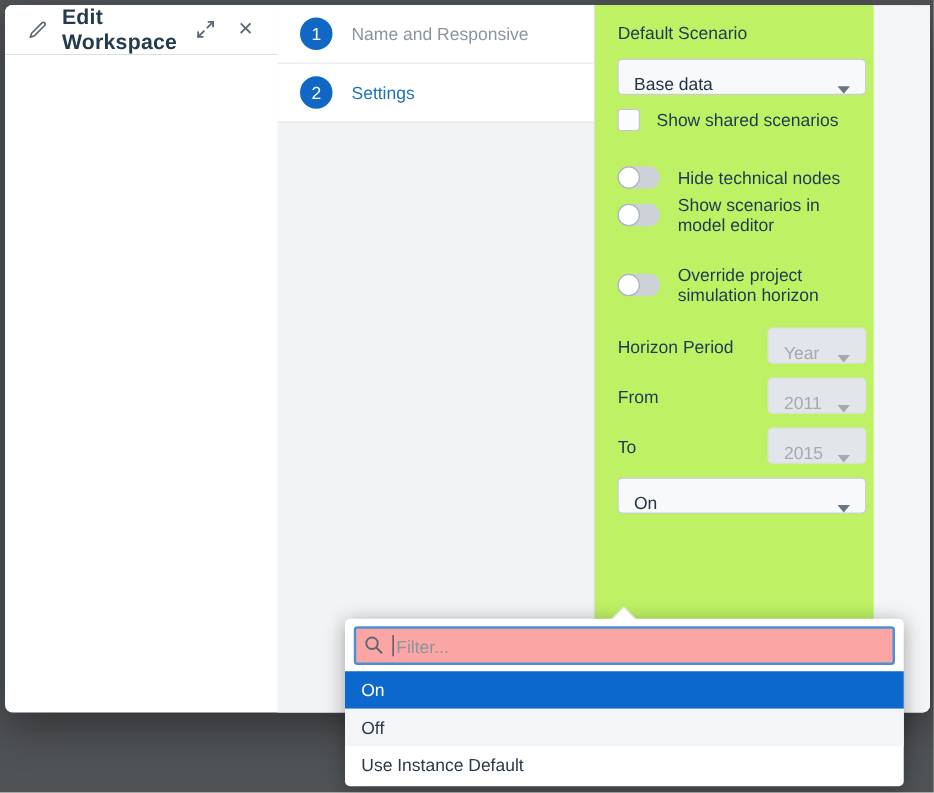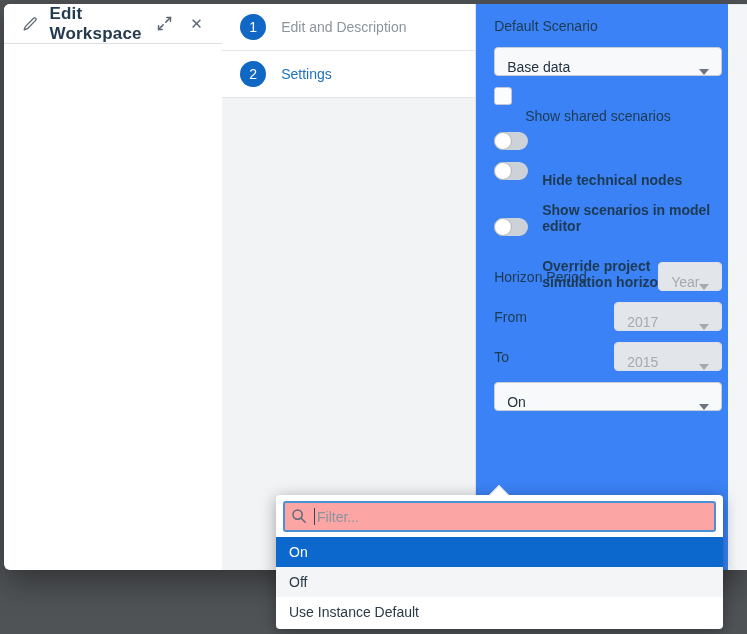--- a/index.html
+++ b/index.html
@@ -51,21 +51,21 @@
   .step-circle {
     width: 26px; height: 26px; border-radius: 50%; background: #1168c4;
     color: #fff; font-size: 14px; display: flex; align-items: center; justify-content: center;
     flex: 0 0 26px;
   }
   .step-label { margin-left: 15px; font-size: 14px; }
   .step-item.inactive .step-label { color: #8d959c; }
   .step-item.active .step-label { color: #1b72bf; }
 
   .main-panel {
-    flex: 1 1 auto; background: #3b82f6;
+    flex: 1 1 auto; background: #bef264;
     padding: 14px 6px 0 18px; position: relative;
   }
 
   .field-label { font-size: 14px; color: #1d3a52; height: 17px; }
   .lbl-gap { margin-bottom: 12px; }
 
   .select {
     height: 29px; background: #f7f9fa; border: 1px solid #c9ced3; border-radius: 4px;
     display: flex; align-items: flex-end; padding: 0 12px; font-size: 14px; color: #243442;
     cursor: pointer; width: 100%;
@@ -78,26 +78,26 @@
   .select.disabled {
     background: #e2e5e9; border: 1px solid #dde0e4; color: #a4aab0; cursor: default;
   }
   .select.disabled .caret { border-top-color: #a4aab0; }
 
   .check-row { margin-top: 10px; height: 20px; display: flex; align-items: center; cursor: pointer; }
   .checkbox {
     width: 18px; height: 18px; border: 1px solid #c3c9cf; border-radius: 3px;
     background: #fbfcfd; flex: 0 0 18px;
   }
-  .check-row .field-label, .toggle-row .field-label { height: auto; margin-top: 40px; }
+  .check-row .field-label, .toggle-row .field-label { height: auto; }
   .check-row .field-label { margin-left: 13px; }
 
-  .toggle-row { height: 20px; display: flex; cursor: pointer; font-weight: bold; }
+  .toggle-row { height: 20px; display: flex; align-items: center; cursor: pointer; }
   .mt-26 { margin-top: 26px; } .mt-10 { margin-top: 10px; } .mt-36 { margin-top: 36px; }
-  .mt-24 { margin-top: 24px; gap: 44px; } .mt-16 { margin-top: 16px; } .mt-8 { margin-top: 8px; }
+  .mt-24 { margin-top: 24px; } .mt-16 { margin-top: 16px; } .mt-8 { margin-top: 8px; }
   .toggle {
     width: 34px; height: 18px; border-radius: 9px; background: #ccd2d8; position: relative;
     flex: 0 0 34px;
   }
   .toggle .knob {
     position: absolute; left: 0px; top: 0px; width: 18px; height: 18px; border-radius: 50%;
     background: #ffffff; border: 1px solid #aeb5bc;
   }
   .toggle-row .field-label { margin-left: 14px; }
 
@@ -170,21 +170,21 @@
       <span class="icon-btn">
         <span class="close-glyph">✕</span>
       </span>
     </div>
 
     <div class="modal-body">
 
       <div class="sidebar">
         <div class="step-item inactive">
           <span class="step-circle">1</span>
-          <span class="step-label">Edit and Description</span>
+          <span class="step-label">Name and Responsive</span>
         </div>
         <div class="step-item active">
           <span class="step-circle">2</span>
           <span class="step-label">Settings</span>
         </div>
       </div>
 
       <div class="main-panel">
 
         <div class="field-label lbl-gap">Default Scenario</div>
@@ -223,21 +223,21 @@
           <span class="field-label">Horizon Period</span>
           <div class="select disabled">
             <span class="sel-text">Year</span>
             <span class="caret"></span>
           </div>
         </div>
 
         <div class="h-row">
           <span class="field-label">From</span>
           <div class="select disabled">
-            <span class="sel-text">2017</span>
+            <span class="sel-text">2011</span>
             <span class="caret"></span>
           </div>
         </div>
 
         <div class="h-row">
           <span class="field-label">To</span>
           <div class="select disabled">
             <span class="sel-text">2015</span>
             <span class="caret"></span>
           </div>

